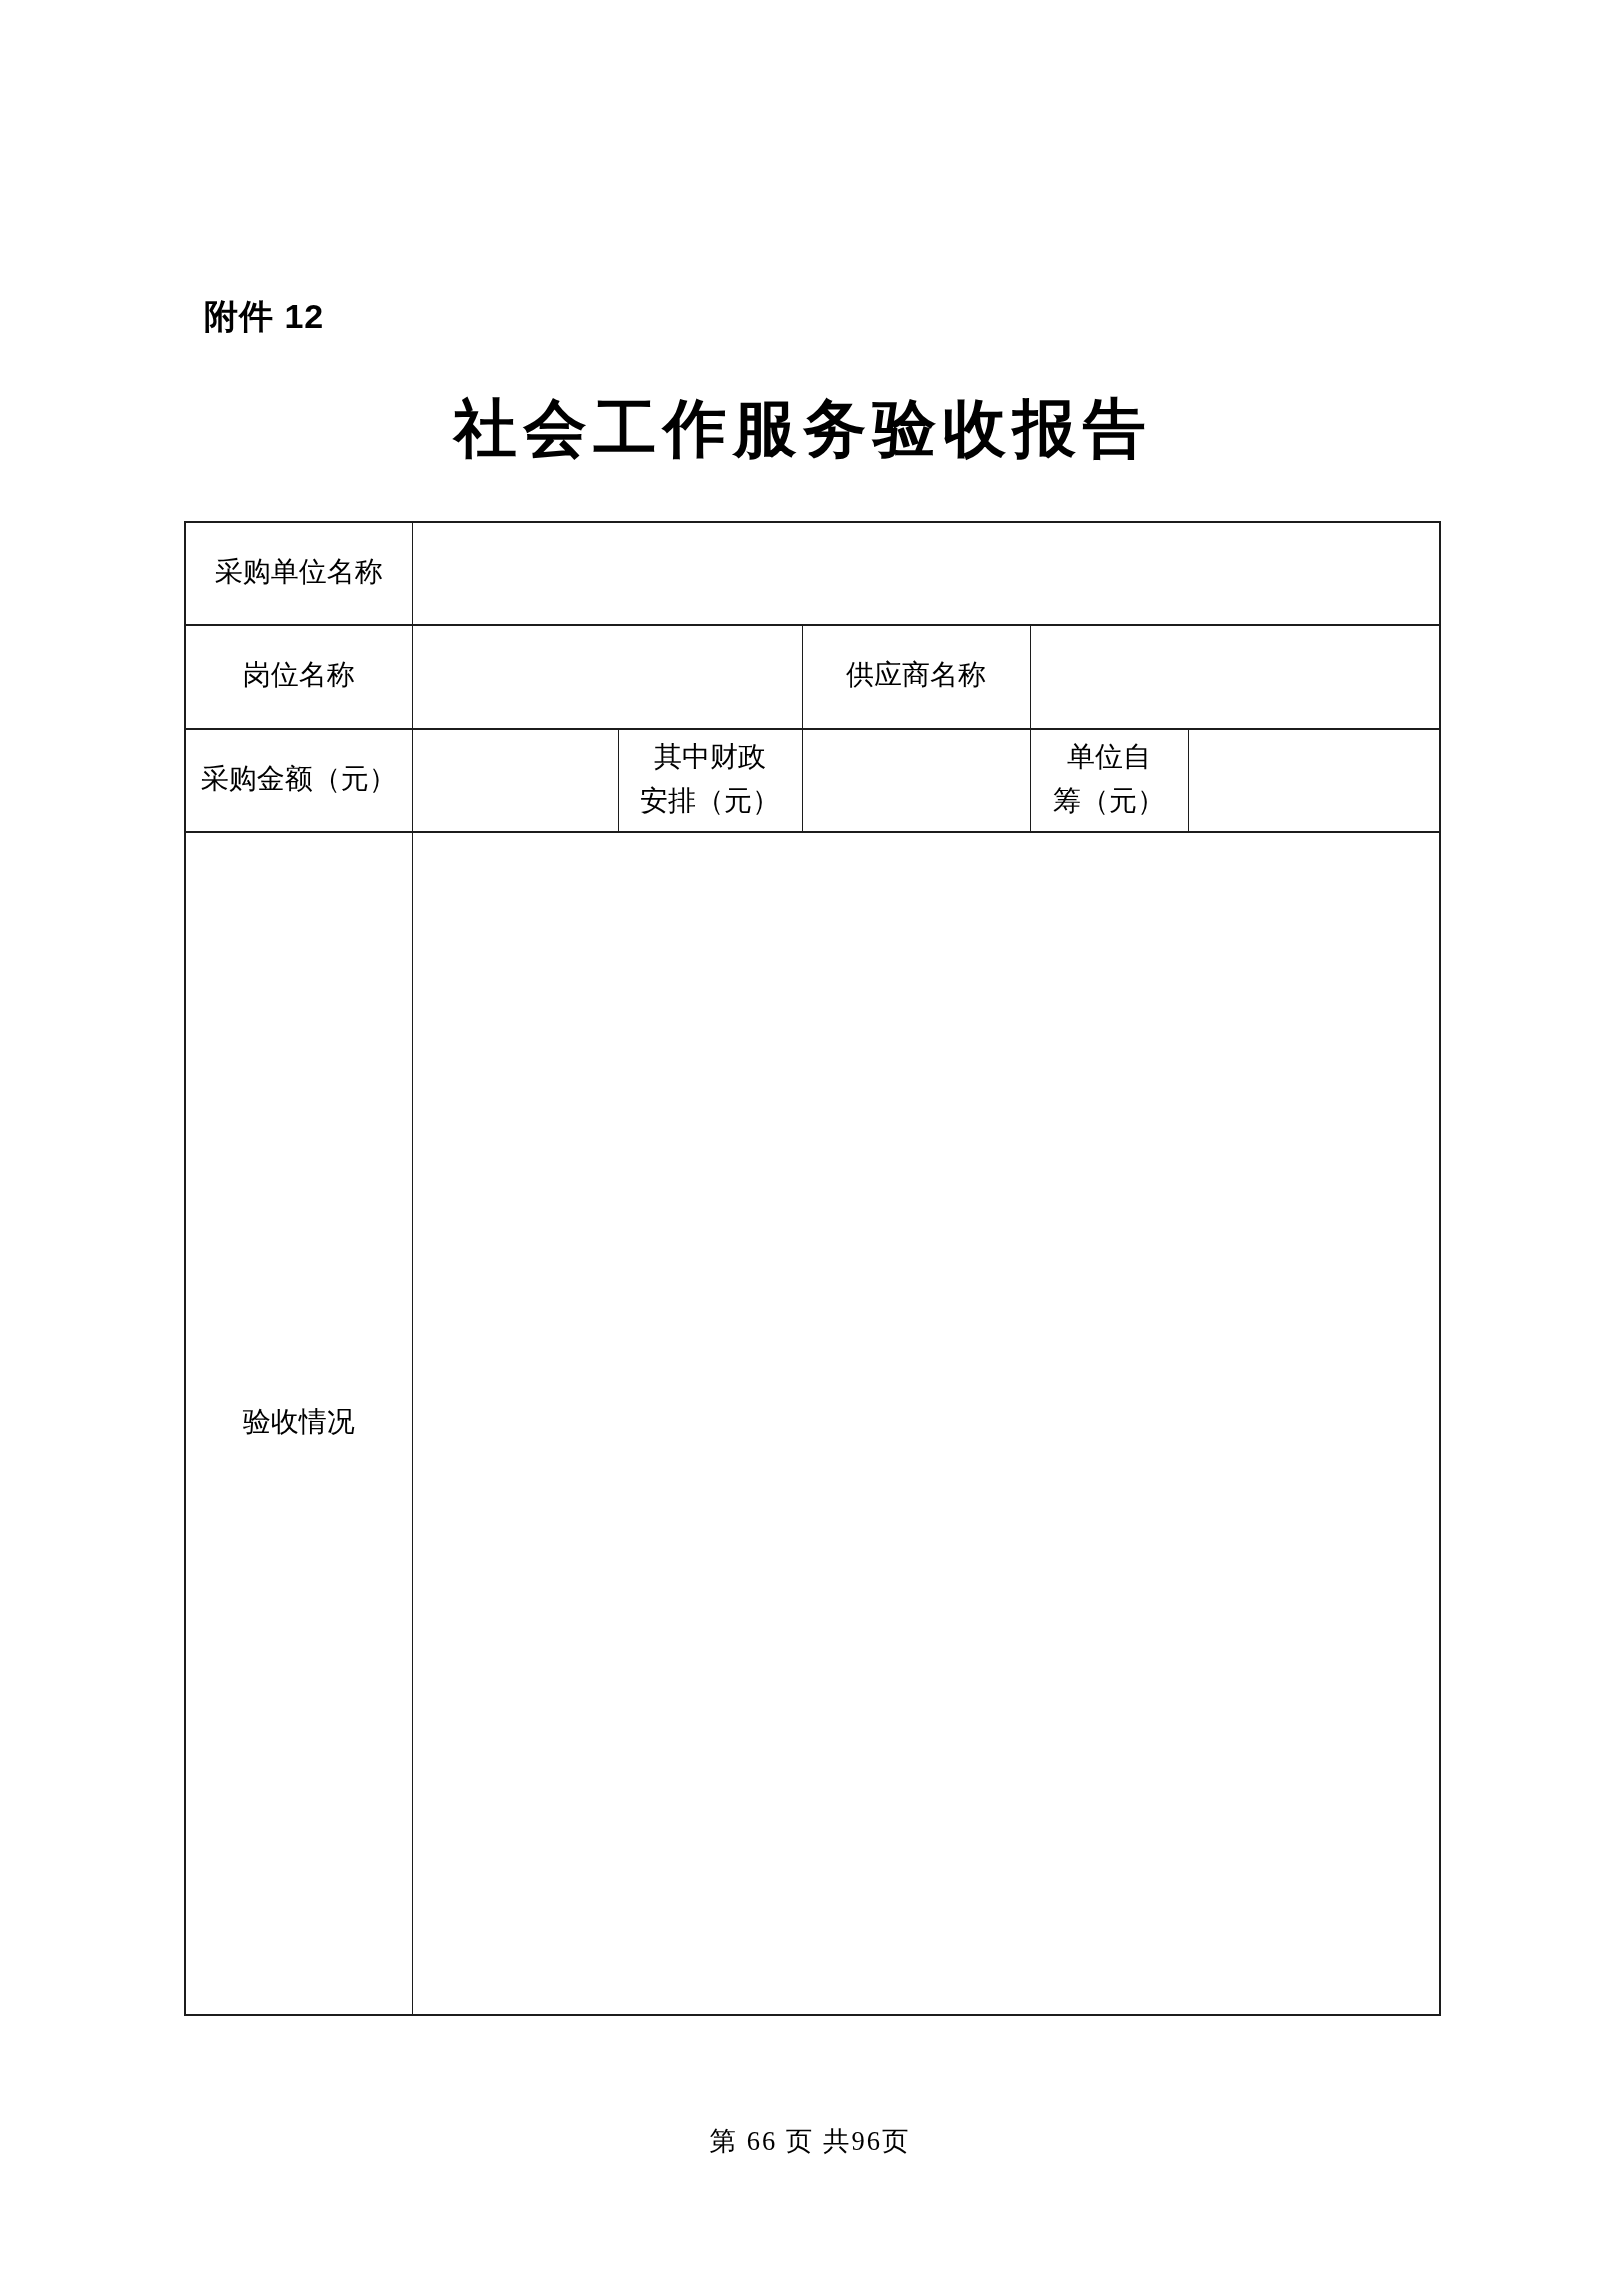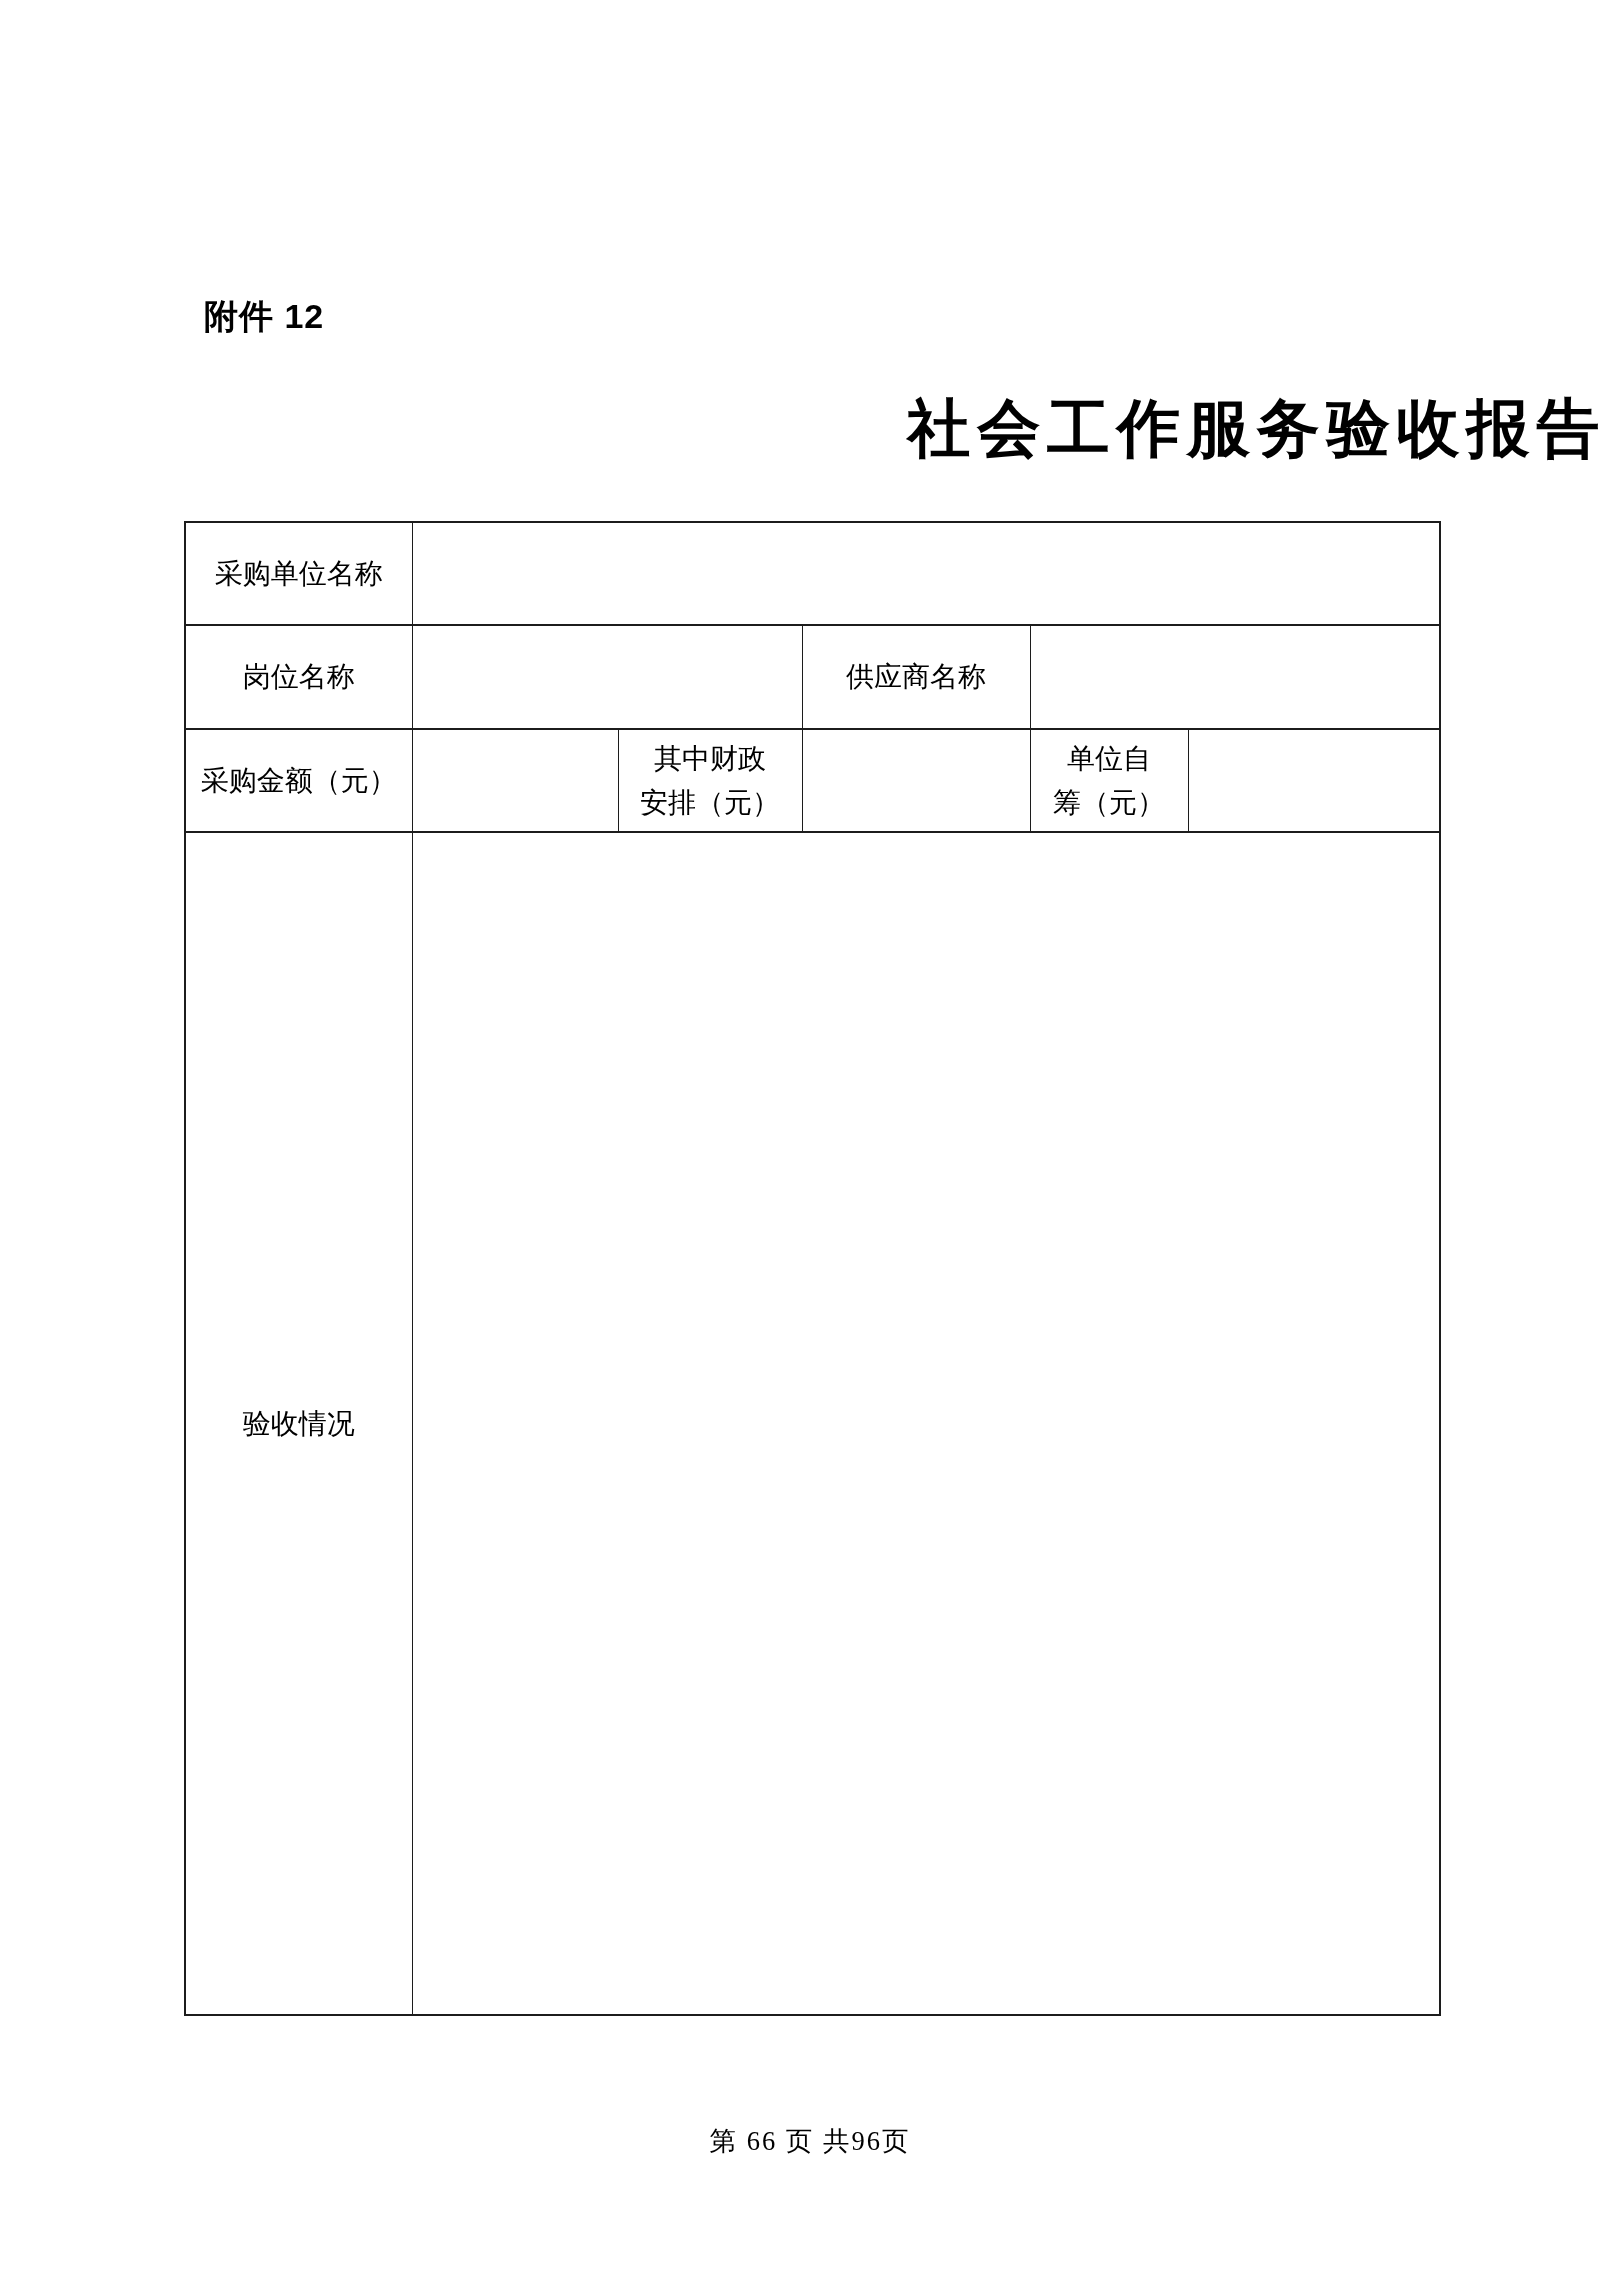--- a/index.html
+++ b/index.html
@@ -24,21 +24,21 @@
     font-weight: 700;
     font-size: 34px;
     letter-spacing: 1px;
     white-space: nowrap;
   }
   .doc-title {
     position: absolute;
     left: 0;
     right: 13.7px;
     top: 386px;
-    text-align: right;
+    text-align: center;
     font-family: "Liberation Serif", "DejaVu Serif", serif;
     font-weight: 700;
     font-size: 63px;
     letter-spacing: 6.9px;
     white-space: nowrap;
   }
   table.form-table {
     position: absolute;
     left: 184px;
     top: 521px;
@@ -48,20 +48,21 @@
     table-layout: fixed;
     border: 2px solid #1c1c1c;
   }
   table.form-table td {
     border-left: 1px solid #1c1c1c;
     border-right: 1px solid #1c1c1c;
     border-top: 2px solid #1c1c1c;
     border-bottom: 2px solid #1c1c1c;
     padding: 0 14px;
     vertical-align: middle;
+    font-family: Liberation Mono, monospace;
   }
   td.label-cell {
     text-align: center;
     font-size: 28px;
     line-height: 1.55;
     white-space: pre-line;
   }
   td.value-cell {
     background: #ffffff;
   }

